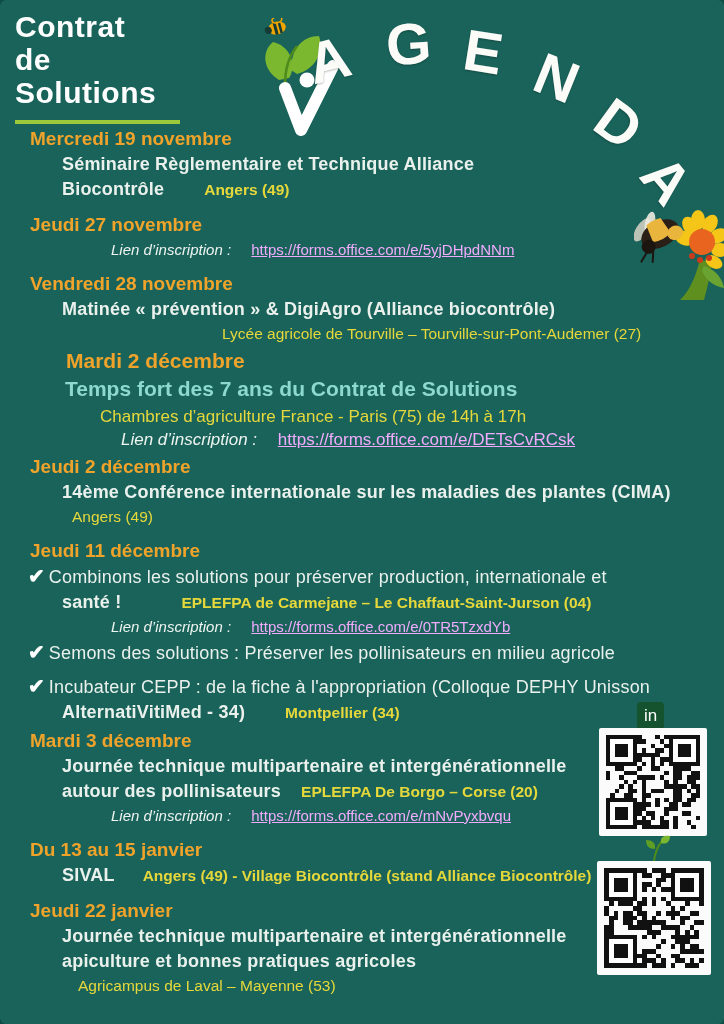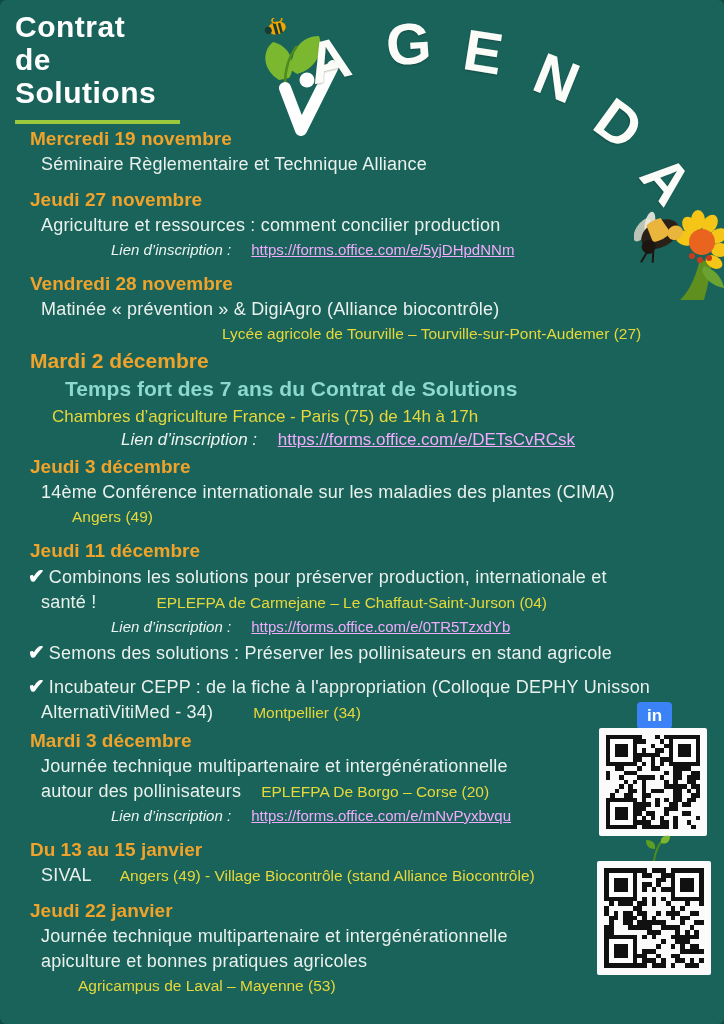--- a/index.html
+++ b/index.html
@@ -21,38 +21,38 @@
   #logo-underline{position:absolute;left:0;top:110px;width:165px;height:4px;background:#9CC93C;}
   #logo-art{position:absolute;left:230px;top:8px;}
   
   .agenda-letter{
     position:absolute;color:#FBFBF8;font-weight:800;font-size:58px;
     font-family:"Liberation Sans",sans-serif;text-shadow:0 1px 2px rgba(0,0,0,.25);
   }
   
   #events{position:absolute;left:0;top:116px;width:724px;}
   .r{white-space:nowrap;line-height:23px;}
-  .r.b{padding-left:41px;line-height:24px;}
+  .r.b{padding-left:62px;line-height:24px;font-weight:bold;}
   .r.dt{padding-left:30px;margin-top:11px;line-height:24px;}
   .r.lk{padding-left:75px;}
   .r.ck{padding-left:28px;line-height:24px;}
   span.d{color:var(--orange);font-weight:700;font-size:19px;}
-  .lg span.d{font-size:21px;}
+  .lg span.d{font-size:21px;margin-left:36px;}
   span.w{color:var(--white);font-size:18px;letter-spacing:.2px;}
   span.l{color:var(--yellow);font-size:15.5px;}
   span.li{color:#EEF4F0;font-style:italic;font-size:15px;margin-left:36px;}
   a.u{color:#f0abfc;font-size:15px;text-decoration:underline;cursor:pointer;margin-left:16px;}
   .lglink span.li,.lglink a.u{font-size:17px;}
   span.cy{color:var(--cyan);font-weight:700;font-size:21px;}
   span.chk{color:#FFFFFF;font-weight:800;font-size:20px;margin-right:4px;}.gap20{margin-left:20px}.gap28{margin-left:28px}
   .gap40{margin-left:40px}.gap60{margin-left:60px}
   
   #linkedin{
-    position:absolute;left:637px;top:702px;width:35px;height:27px;border-radius:4px;
-    background:#3b82f6;color:#fff;font-weight:700;font-size:17px;
+    position:absolute;left:637px;top:702px;width:27px;height:27px;border-radius:4px;
+    background:#14532d;color:#fff;font-weight:400;font-size:17px;
     display:flex;align-items:center;justify-content:center;font-family:"Liberation Sans",sans-serif;
   }
   .qrbox{position:absolute;background:#FAFBFA;border-radius:2px;padding:7px;}
   #qr1{left:599px;top:728px;width:94px;height:94px;}
   #qr2{left:597px;top:861px;width:100px;height:100px;}
   .qrbox svg{display:block;width:100%;height:100%;shape-rendering:crispEdges;}
   #leaf-sprout{position:absolute;left:640px;top:835px;}
   #bee-art{position:absolute;left:634px;top:182px;}
 </style>
 </head>
@@ -125,44 +125,44 @@
       <ellipse cx="14" cy="6" rx="8" ry="7" fill="#E9B53C"></ellipse>
       <circle cx="-16" cy="6" r="7" fill="#1C1510"></circle>
       <path d="M-20 10 L-30 16 M-14 12 L-20 22" stroke="#1C1510" stroke-width="2"></path>
     </g>
   </svg>
 
   <div id="events">
 
     <div class="r dt"><span class="d">Mercredi 19 novembre</span></div>
     <div class="r b"><span class="w">Séminaire Règlementaire et Technique Alliance</span></div>
+    <div class="r b"><span class="w">Biocontrôle</span><span class="l gap40">Angers (49)</span></div>
 
     <div class="r dt"><span class="d">Jeudi 27 novembre</span></div>
-    <div class="r b"><span class="w">Agriculture et ressources : comment concilier production</span></div>
     <div class="r lk"><span class="li">Lien d’inscription  : </span><a class="u">https://forms.office.com/e/5yjDHpdNNm</a></div>
 
     <div class="r dt"><span class="d">Vendredi 28 novembre</span></div>
     <div class="r b"><span class="w">Matinée « prévention » &amp; DigiAgro (Alliance biocontrôle)</span></div>
     <div class="r" style="padding-left:222px"><span class="l">Lycée agricole de Tourville – Tourville-sur-Pont-Audemer (27)</span></div>
 
     <div class="r dt lg" style="margin-top:4px"><span class="d">Mardi 2 décembre</span></div>
     <div class="r" style="padding-left:65px;line-height:28px"><span class="cy">Temps fort des 7 ans du Contrat de Solutions</span></div>
-    <div class="r" style="padding-left:52px;line-height:24px"><span class="l" style="font-size:17px">Chambres d’agriculture France - Paris (75) de 14h à 17h</span></div>
+    <div class="r" style="padding-left:100px;line-height:24px"><span class="l" style="font-size:17px">Chambres d’agriculture France - Paris (75) de 14h à 17h</span></div>
     <div class="r lk lglink" style="padding-left:85px;line-height:22px"><span class="li">Lien d’inscription : </span><a class="u">https://forms.office.com/e/DETsCvRCsk</a></div>
 
-    <div class="r dt" style="margin-top:4px"><span class="d">Jeudi 3 décembre</span></div>
+    <div class="r dt" style="margin-top:4px"><span class="d">Jeudi 2 décembre</span></div>
     <div class="r b"><span class="w">14ème Conférence internationale sur les maladies des plantes (CIMA)</span></div>
     <div class="r" style="padding-left:72px"><span class="l">Angers (49)</span></div>
 
     <div class="r dt"><span class="d">Jeudi 11 décembre</span></div>
     <div class="r ck"><span class="chk">✔</span><span class="w">Combinons les solutions pour préserver production, internationale et</span></div>
     <div class="r b"><span class="w">santé !</span><span class="l gap60">EPLEFPA de Carmejane – Le Chaffaut-Saint-Jurson (04)</span></div>
     <div class="r lk"><span class="li">Lien d’inscription : </span><a class="u">https://forms.office.com/e/0TR5TzxdYb</a></div>
 
-    <div class="r ck" style="margin-top:2px"><span class="chk">✔</span><span class="w">Semons des solutions : Préserver les pollinisateurs en stand agricole</span></div>
+    <div class="r ck" style="margin-top:2px"><span class="chk">✔</span><span class="w">Semons des solutions : Préserver les pollinisateurs en milieu agricole</span></div>
 
     <div class="r ck" style="margin-top:8px"><span class="chk">✔</span><span class="w">Incubateur CEPP : de la fiche à l'appropriation (Colloque DEPHY Unisson</span></div>
     <div class="r b"><span class="w">AlternatiVitiMed - 34)</span><span class="l gap40">Montpellier (34)</span></div>
 
     <div class="r dt" style="margin-top:4px"><span class="d">Mardi 3 décembre</span></div>
     <div class="r b"><span class="w">Journée technique multipartenaire et intergénérationnelle</span></div>
     <div class="r b"><span class="w">autour des pollinisateurs</span><span class="l gap20">EPLEFPA De Borgo – Corse (20)</span></div>
     <div class="r lk"><span class="li">Lien d’inscription : </span><a class="u">https://forms.office.com/e/mNvPyxbvqu</a></div>
 
     <div class="r dt"><span class="d">Du 13 au 15 janvier</span></div>

